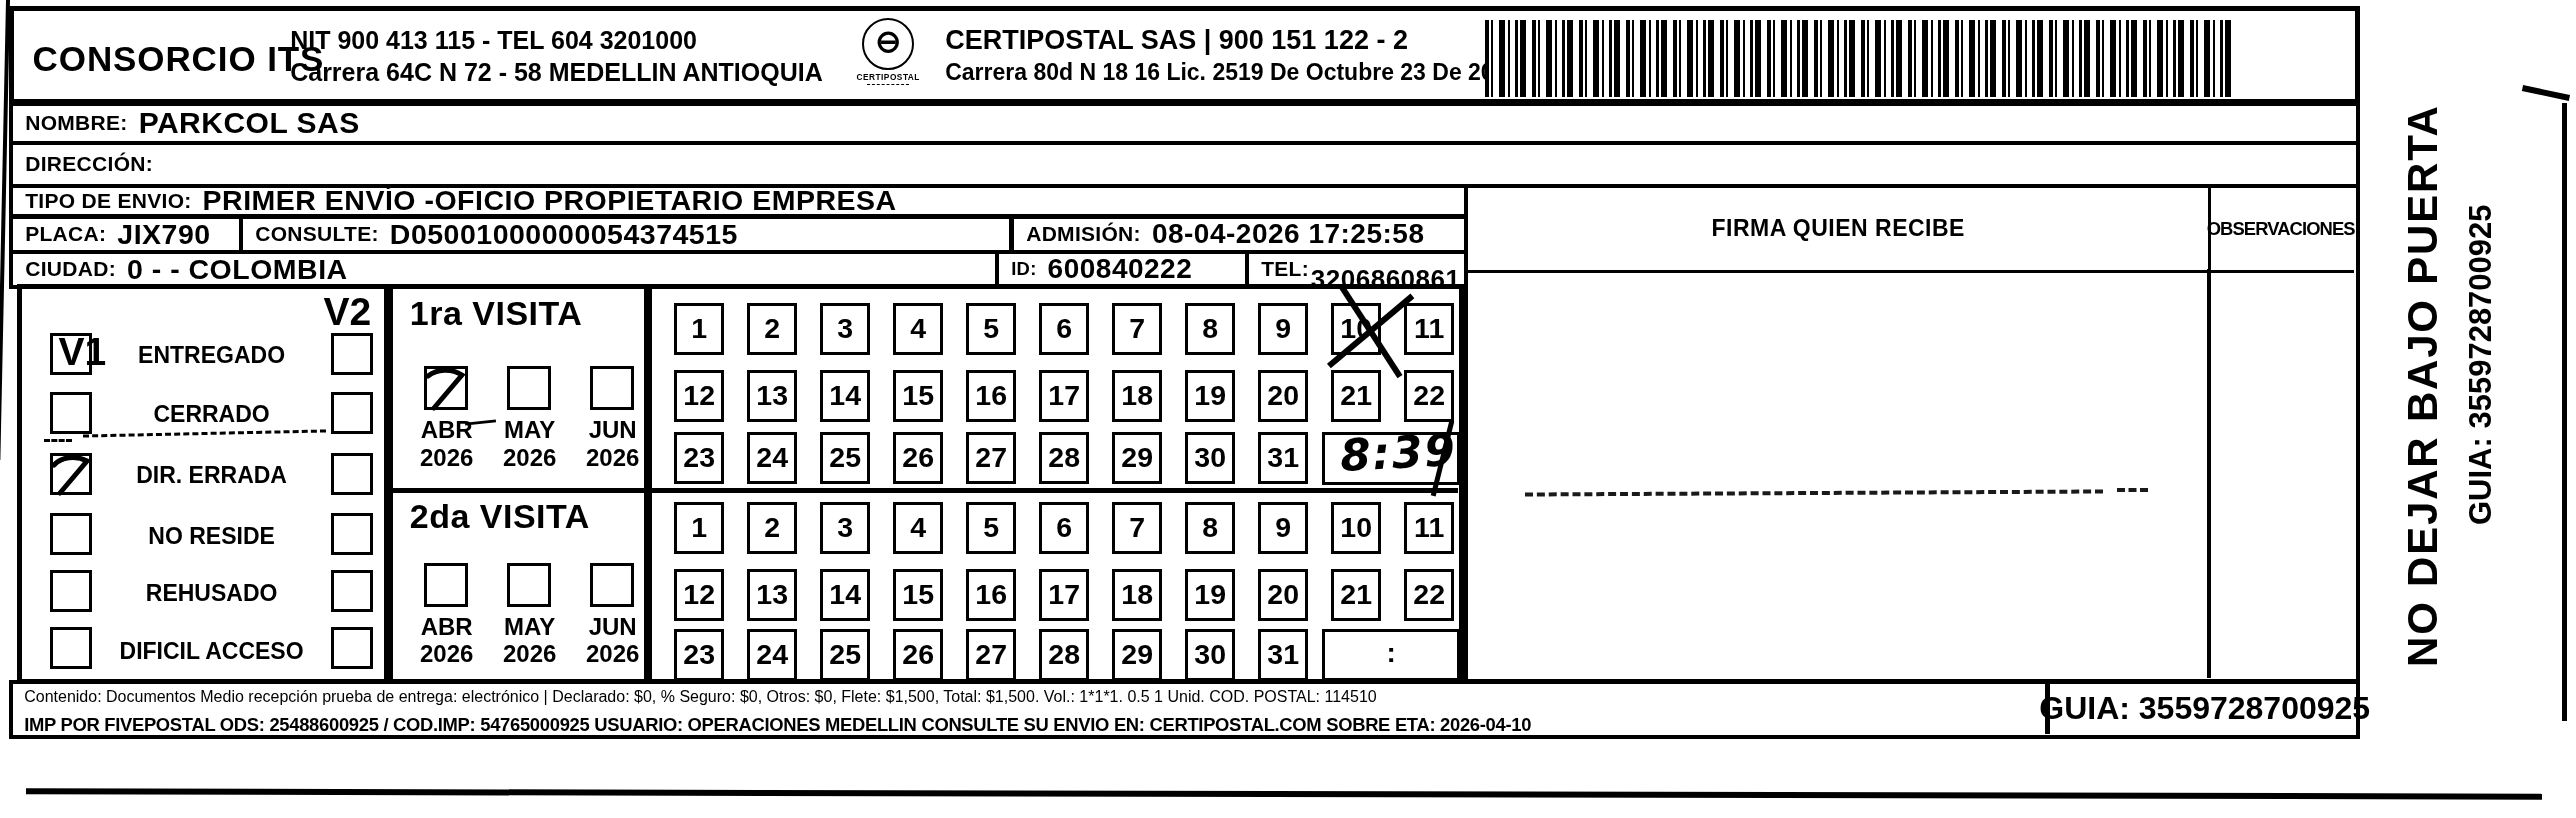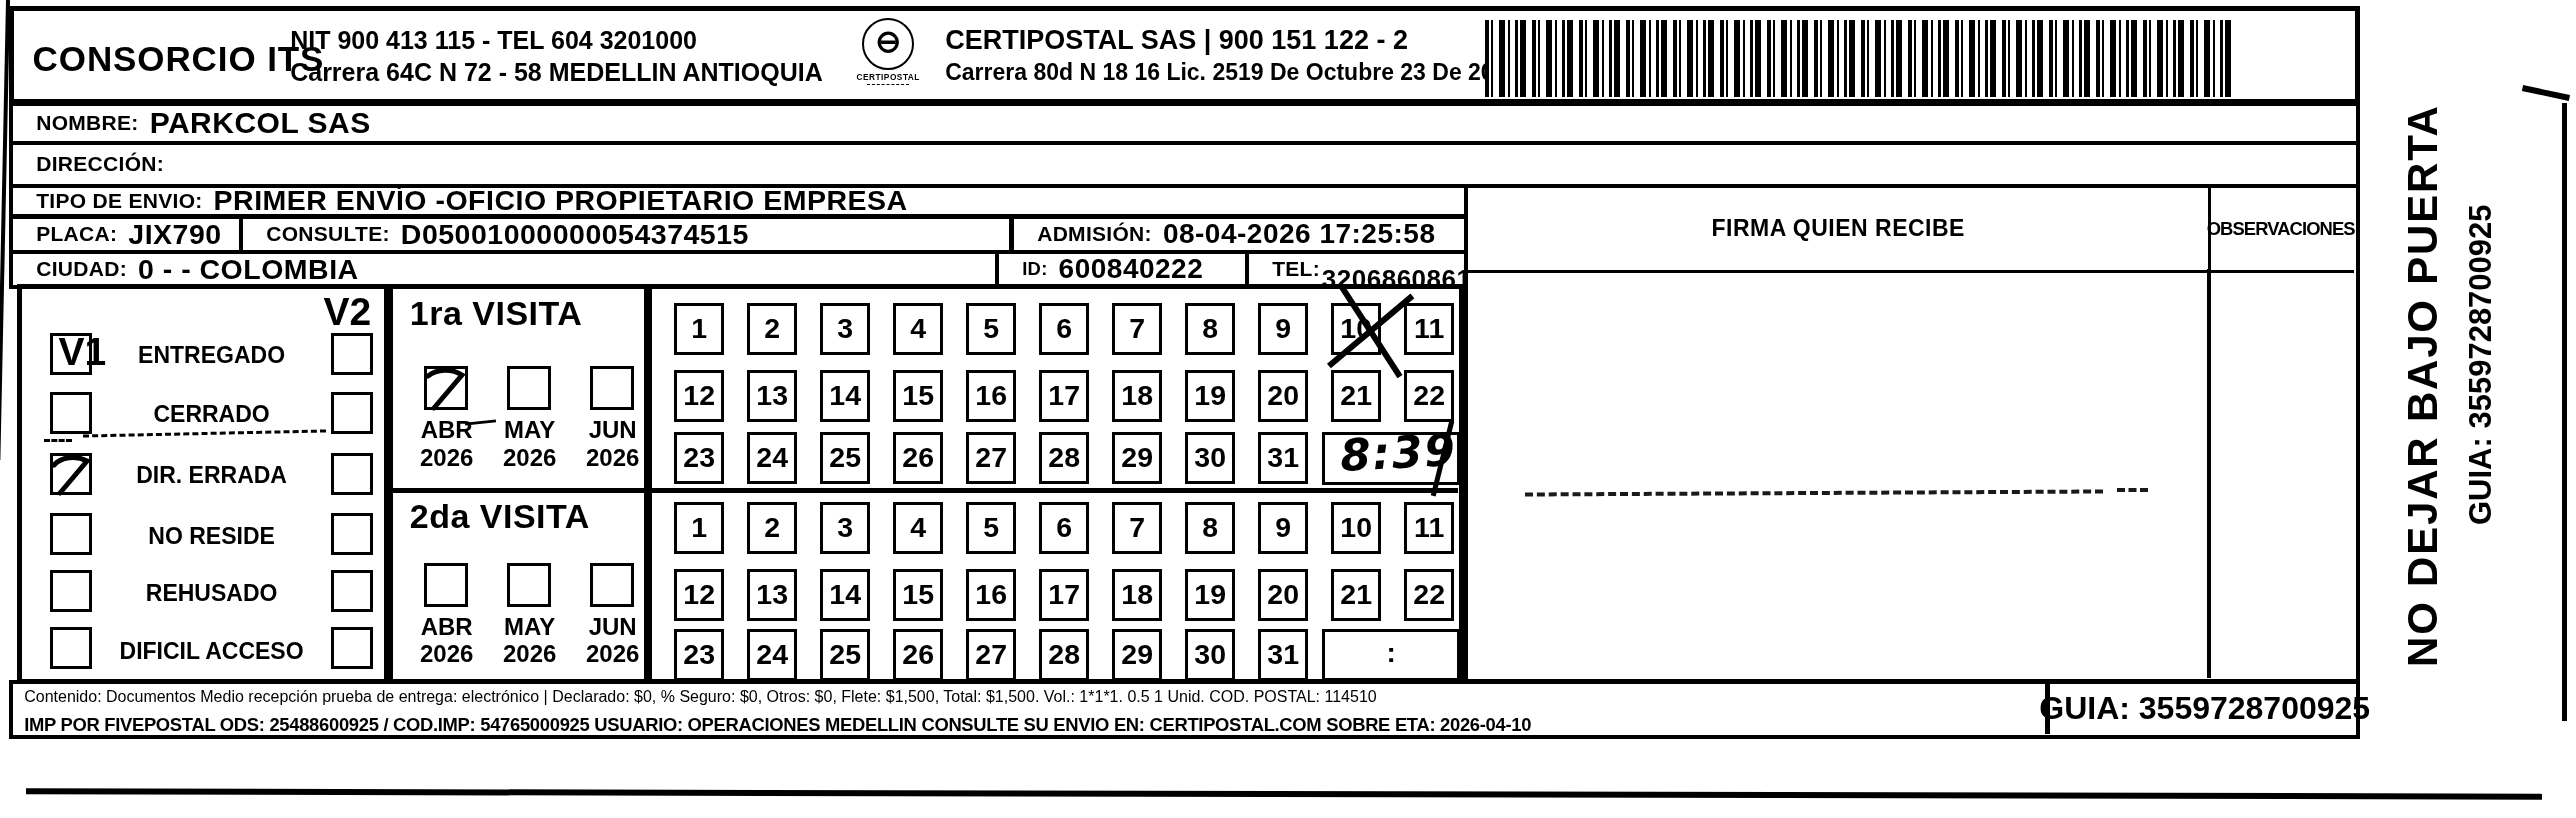--- a/index.html
+++ b/index.html
@@ -18,21 +18,21 @@
   .stamp-label{font-size:8.3px;font-weight:bold;letter-spacing:0.5px;margin-top:1.8px;}
   .stamp-sub{height:2.8px;border-top:1.8px dashed #000;width:42px;margin:2.8px auto 0;}
   .carrier-block{left:931px;top:13px;white-space:nowrap;}
   .carrier-l1{font-size:27px;font-weight:bold;line-height:33px;}
   .carrier-l2{font-size:23px;font-weight:bold;line-height:31px;}
   .barcode{left:1471px;top:9.2px;width:747px;height:77px;
     background:repeating-linear-gradient(90deg,#000 0 3.7px,#fff 3.7px 6.4px,#000 6.4px 8.3px,#fff 8.3px 14px,
       #000 14px 20px,#fff 20px 23px,#000 23px 25px,#fff 25px 30px,#000 30px 33px,#fff 33px 35px,
       #000 35px 41px,#fff 41px 47px);}
   
-  .fieldrow{display:flex;align-items:center;gap:11px;padding-left:23px;white-space:nowrap;overflow:hidden;}
+  .fieldrow{display:flex;align-items:center;gap:11px;padding-left:12px;white-space:nowrap;overflow:hidden;}
   .lbl{font-size:21px;font-weight:bold;letter-spacing:0.3px;flex:0 0 auto;}
   .val{font-size:28.5px;font-weight:600;letter-spacing:0.5px;}
   .row-nombre{left:0;top:96px;width:2351px;height:43px;border:4.6px solid #000;}
   .row-direccion{left:0;top:135px;width:2351px;height:47px;border:4.6px solid #000;}
   .row-direccion .val{font-size:32px;}
   .row-tipo{left:0;top:178px;width:1459px;height:34px;border:4.6px solid #000;}
   .cell-placa{left:0;top:209px;width:234px;height:39px;border:4.6px solid #000;}
   .cell-documento{left:230px;top:209px;width:774px;height:39px;border:4.6px solid #000;}
   .cell-admision{left:1001px;top:209px;width:458px;height:39px;border:4.6px solid #000;}
   .cell-admision .val{font-size:28px;}

